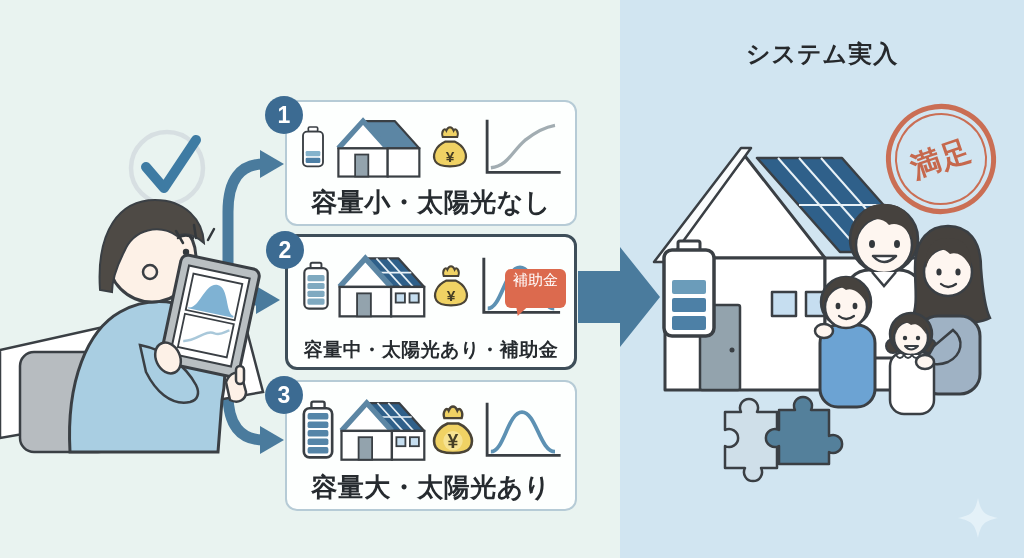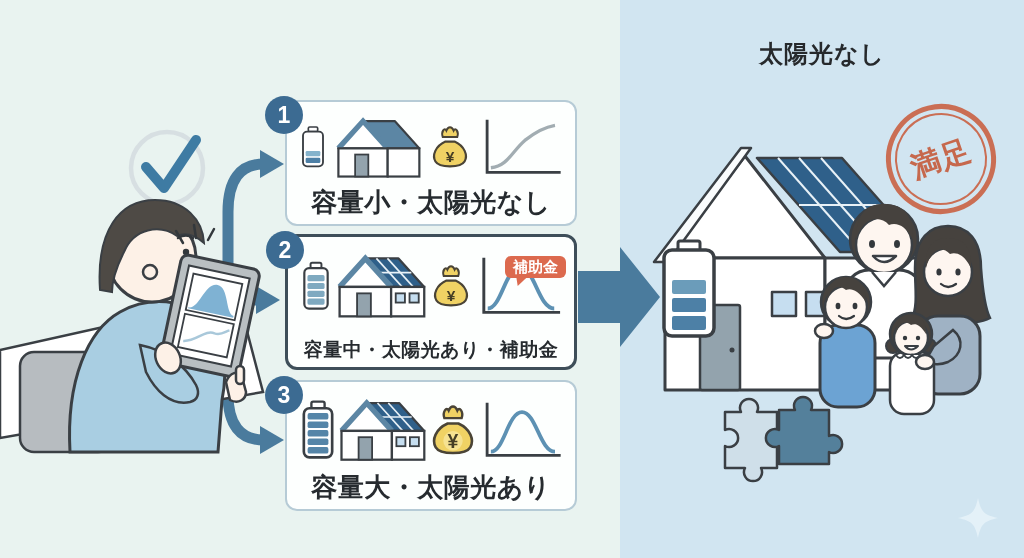--- a/index.html
+++ b/index.html
@@ -33,22 +33,22 @@
   .icons{
     position:absolute;top:0;left:14px;right:10px;bottom:32px;
     display:flex;align-items:center;justify-content:space-between;
   }
   .card-label{
     position:absolute;bottom:4px;width:100%;text-align:center;
     font-weight:bold;color:#262b2f;font-size:26px;letter-spacing:0.5px;
   }
   .card2 .card-label{font-size:19px;margin-top:8px;}
   .bubble{
-    position:absolute;top:19px;right:8px;background:#dc6a4e;color:#fff;
-    font-size:15px;font-weight:bold;padding:2px 8px 1px;border-radius:6px;z-index:3;
+    position:absolute;top:32px;right:8px;background:#dc6a4e;color:#fff;
+    font-size:15px;font-weight:normal;padding:2px 8px 18px;border-radius:6px;z-index:3;
   }
   .bubble::after{
     content:"";position:absolute;left:10px;bottom:-8px;width:0;height:0;
     border-left:4px solid transparent;border-right:7px solid transparent;
     border-top:9px solid #dc6a4e;transform:skewX(-16deg);
   }
   .stamp{
     position:absolute;left:886px;top:104px;width:100px;height:100px;
     border:5px solid #ca6649;border-radius:50%;transform:rotate(-14deg);
     display:flex;align-items:center;justify-content:center;opacity:0.93;
@@ -203,21 +203,21 @@
     </g>
 
     <g stroke="#3a3f44" stroke-width="2.5" stroke-linejoin="round">
       <path d="M725,412 H741 a9,9 0 1 1 16,0 H777 V468 H761 a9,9 0 1 1 -16,0 H725 V446 a9,9 0 1 0 0,-16 Z" fill="#cfdfe9"></path>
       <path d="M779,410 H795 a9,9 0 1 1 16,0 H829 V436 a9,9 0 1 1 0,16 V464 H779 V446 a9,9 0 1 1 0,-16 Z" fill="#54809b"></path>
     </g>
 
     <path d="M978,498 C981,512 984,515 998,518 C984,521 981,524 978,538 C975,524 972,521 958,518 C972,515 975,512 978,498 Z" fill="#e9f4fa" opacity="0.8"></path>
   </svg>
 
-  <div class="title-right">太陽光なし</div>
+  <div class="title-right">システム実入</div>
 
   <div class="card card1">
     <div class="badge">1</div>
     <div class="icons">
       <svg width="24" height="46" viewBox="0 0 36 62">
         <rect x="11" y="1" width="14" height="7" rx="2" fill="#fff" stroke="#3a3f44" stroke-width="2.5"></rect>
         <rect x="3" y="8" width="30" height="52" rx="6" fill="#fff" stroke="#3a3f44" stroke-width="2.8"></rect>
         <rect x="7" y="47" width="22" height="8" rx="2" fill="#4d80a6"></rect>
         <rect x="7" y="37" width="22" height="8" rx="2" fill="#85b3cc"></rect>
       </svg>

